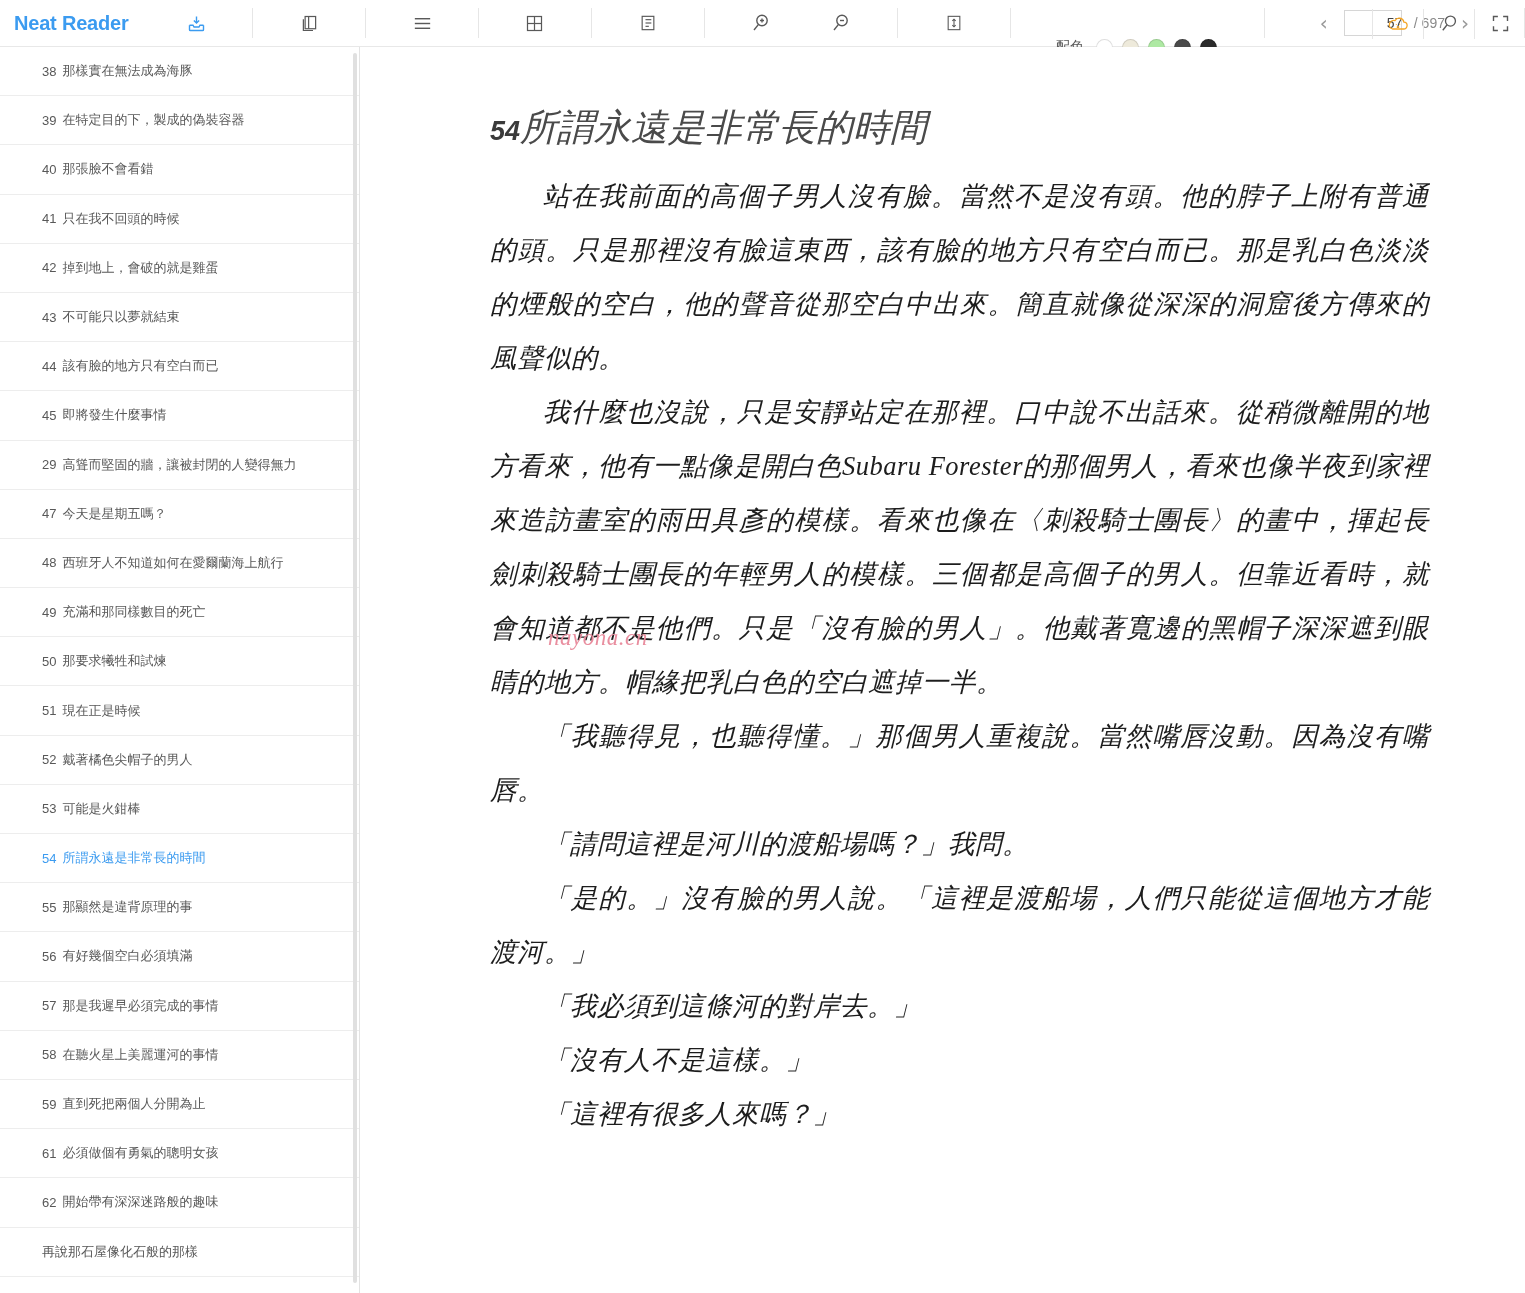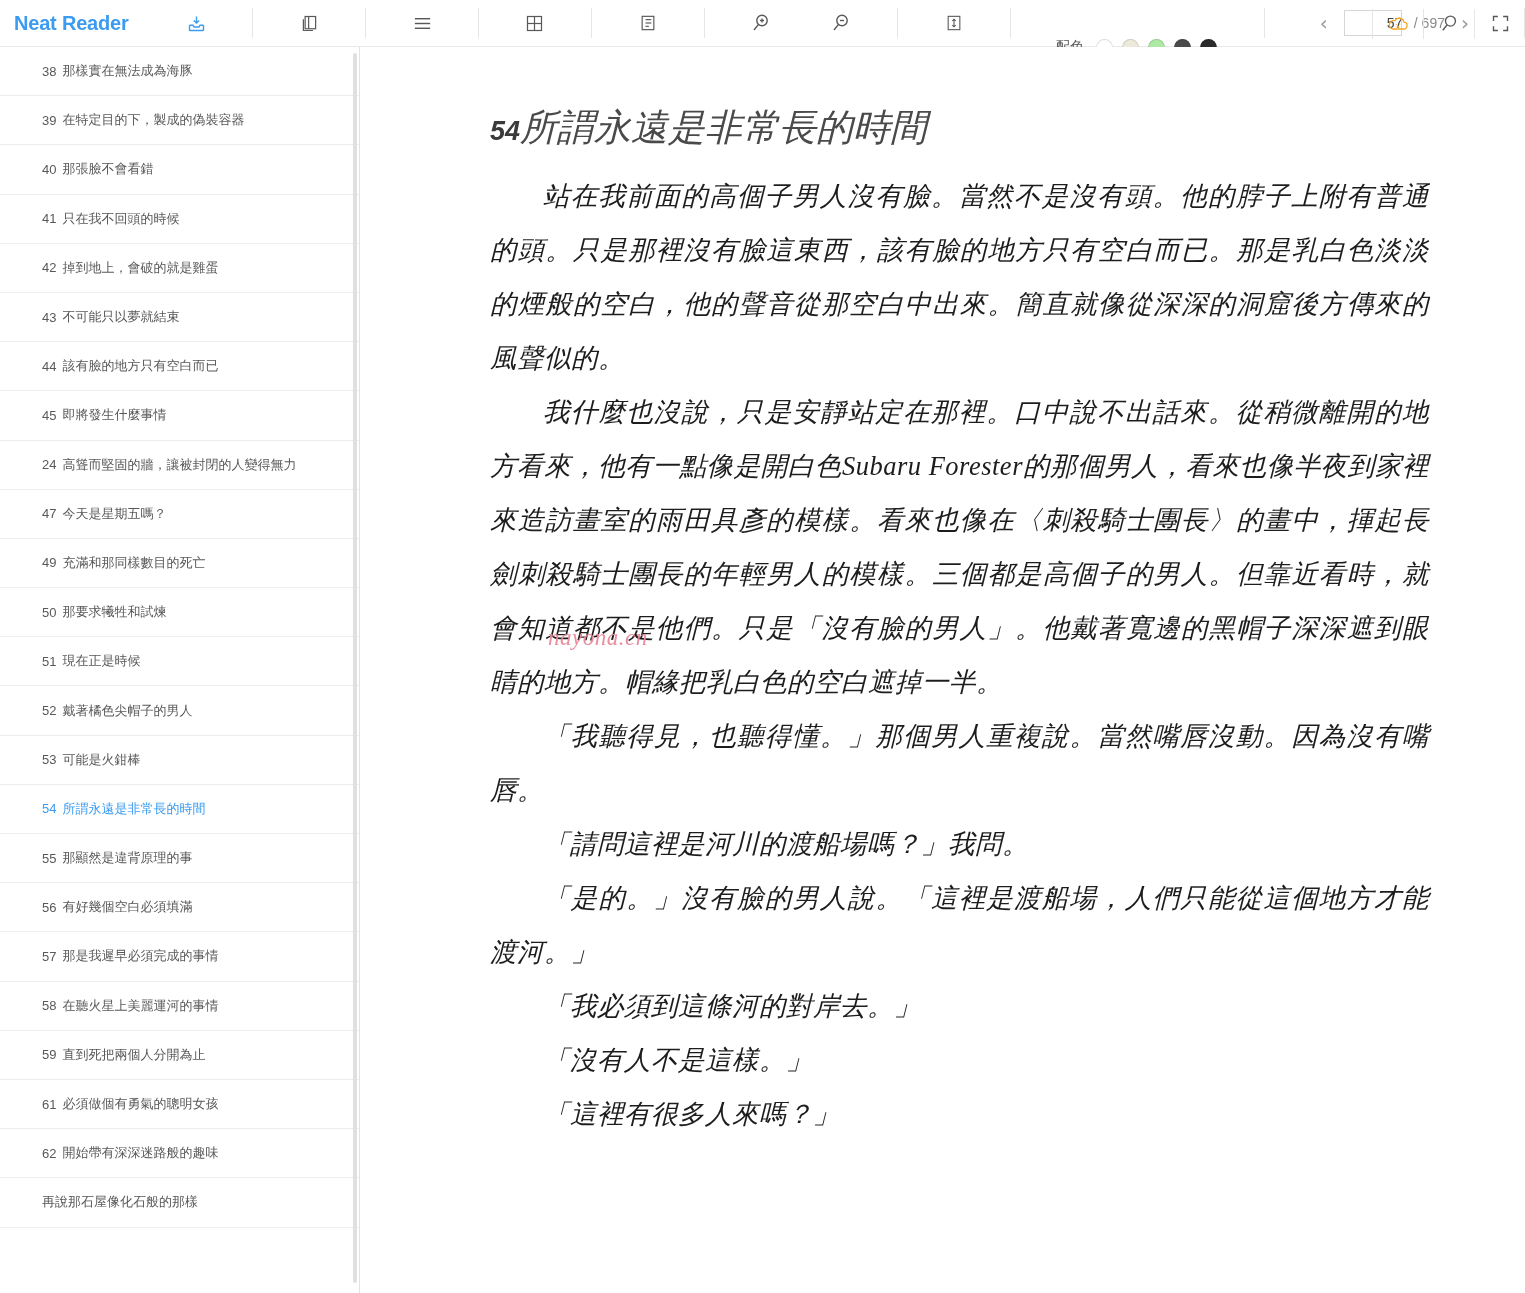--- a/index.html
+++ b/index.html
@@ -338,26 +338,30 @@
         </li>
         <li class="toc-item">
           <span class="num">44</span>
           <span>該有臉的地方只有空白而已</span>
         </li>
         <li class="toc-item">
           <span class="num">45</span>
           <span>即將發生什麼事情</span>
         </li>
         <li class="toc-item">
-          <span class="num">24</span>
+          <span class="num">29</span>
           <span>高聳而堅固的牆，讓被封閉的人變得無力</span>
         </li>
         <li class="toc-item">
           <span class="num">47</span>
           <span>今天是星期五嗎？</span>
+        </li>
+        <li class="toc-item">
+          <span class="num">48</span>
+          <span>西班牙人不知道如何在愛爾蘭海上航行</span>
         </li>
         <li class="toc-item">
           <span class="num">49</span>
           <span>充滿和那同樣數目的死亡</span>
         </li>
         <li class="toc-item">
           <span class="num">50</span>
           <span>那要求犧牲和試煉</span>
         </li>
         <li class="toc-item">

